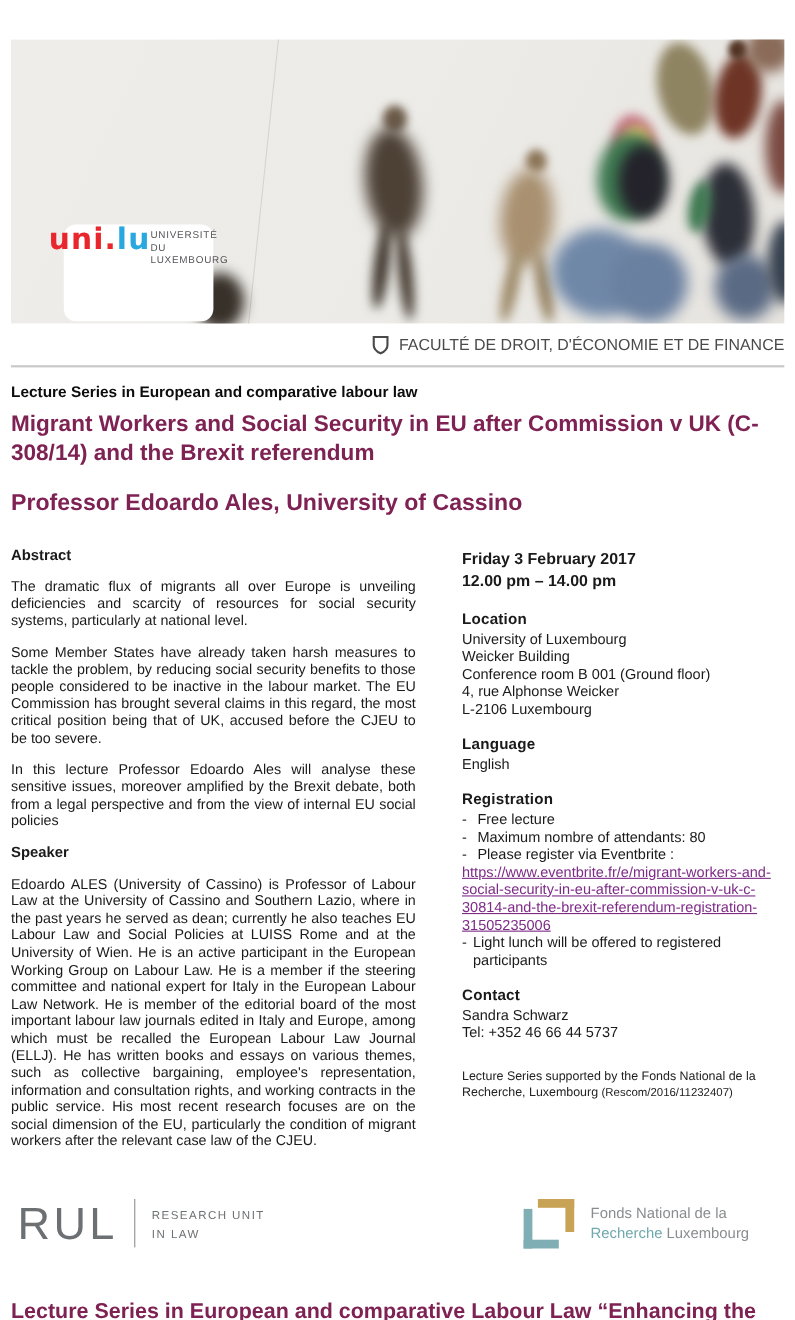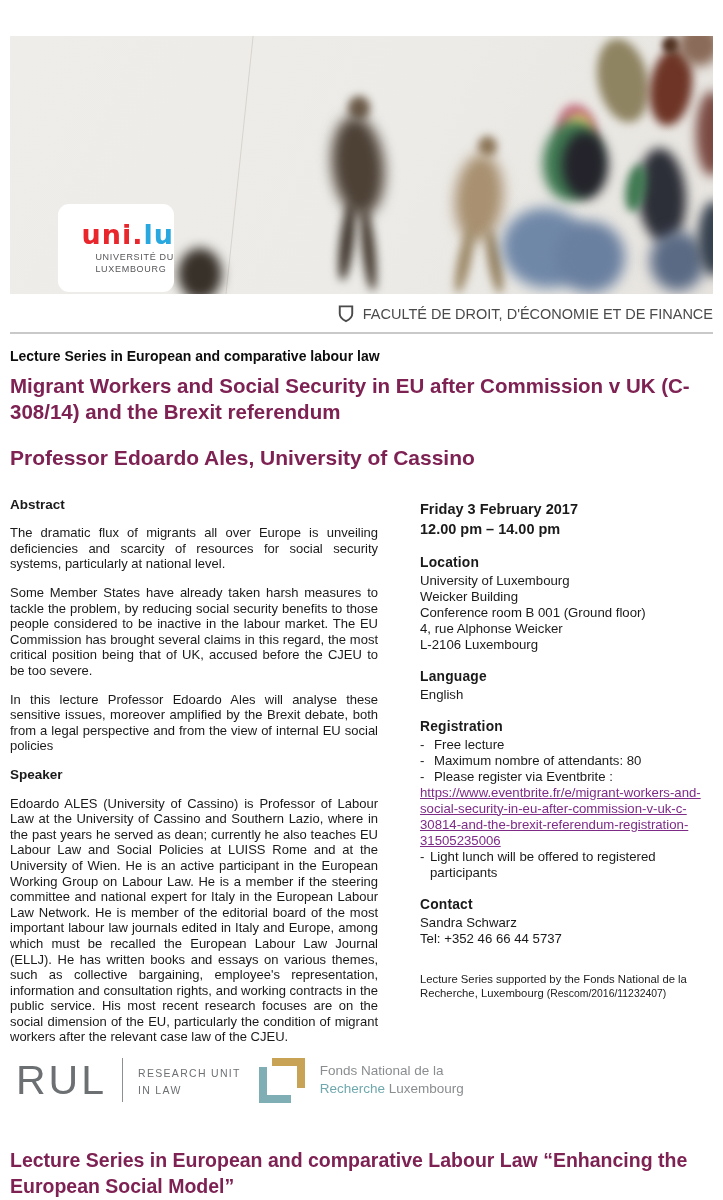--- a/index.html
+++ b/index.html
@@ -13,23 +13,23 @@
   
   .photo {
     position: relative; margin-top: 36px; height: 258px;
     background: linear-gradient(115deg, #efede9 0%, #ecebe7 55%, #e7e4df 100%);
     overflow: hidden;
   }
   .fig { position: absolute; border-radius: 50%; }
   .crack { position: absolute; width: 1px; background: #d8d4cd; }
 
   .unilu-card {
-    position: absolute; left: 48px; bottom: 2px; width: 116px; height: 88px;
+    position: absolute; left: 48px; bottom: 2px; width: 136px; height: 88px;
     background: #ffffff; border-radius: 11px;
-    display: flex; flex-direction: column; align-items: flex-end; justify-content: center;
+    display: flex; flex-direction: row; align-items: flex-start; justify-content: center;
   }
   .unilu-word { font-weight: bold; font-size: 27px; line-height: 1; letter-spacing: 1px; font-family: "DejaVu Sans", sans-serif; }
   .uni-red { color: #e8262c; }
   .uni-blue { color: #29a8df; }
   .unilu-sub { margin-top: 4px; font-size: 9px; line-height: 1.3; letter-spacing: 0.7px; color: #56565a; text-align: left; }
 
   
   .faculty-row {
     display: flex; justify-content: flex-end; align-items: center; gap: 9px;
     margin-top: 11px; color: #4a4a4a; font-size: 14.5px; font-weight: 500;
@@ -58,21 +58,21 @@
   .reg-dash { width: 14px; flex: none; }
   .reg-link {
     display: block; color: var(--link_purple, #7d2b87);
     text-decoration: underline; overflow-wrap: anywhere; line-height: 16px;
   }
   .reg-row.lunch .reg-dash { width: 10px; }
   .supported { margin-top: 25px; font-size: 11.3px; line-height: 14.5px; color: #222; }
   .supported .ref { font-size: 10.4px; }
 
   
-  .logos-row { display: flex; align-items: flex-start; padding: 0 8px 0 6px; gap: 18px; }
+  .logos-row { display: flex; justify-content: space-between; align-items: flex-start; margin-top: 32px; padding: 0 8px 0 6px; gap: 18px; }
   .rul { display: flex; align-items: center; gap: 15px; color: #6d7073; }
   .rul-acronym { font-size: 41px; line-height: 40px; letter-spacing: 3px; font-weight: 400; }
   .rul-divider { width: 1px; height: 44px; background: #8d9093; }
   .rul-text { font-size: 10.5px; letter-spacing: 1.3px; line-height: 1.55; padding-top: 3px; }
   .fnr { display: flex; align-items: flex-start; gap: 13px; margin-right: 24px; }
   .fnr-mark { position: relative; width: 48px; height: 46px; flex: none; }
   .fnr-gold { position: absolute; left: 13px; top: 0; width: 33px; height: 30px; border-top: 8px solid #c9a355; border-right: 8px solid #c9a355; }
   .fnr-teal { position: absolute; left: 0; top: 9px; width: 32px; height: 36px; border-left: 8px solid #7fafb4; border-bottom: 8px solid #7fafb4; }
   .fnr-text { font-size: 13.5px; line-height: 1.35; color: #8a8d8f; padding-top: 4px; }
   .fnr-recherche { color: #6fa8ad; }

